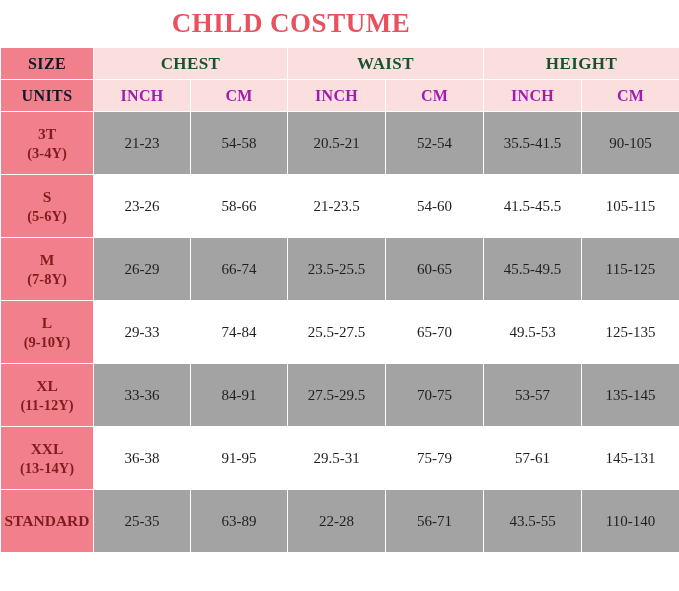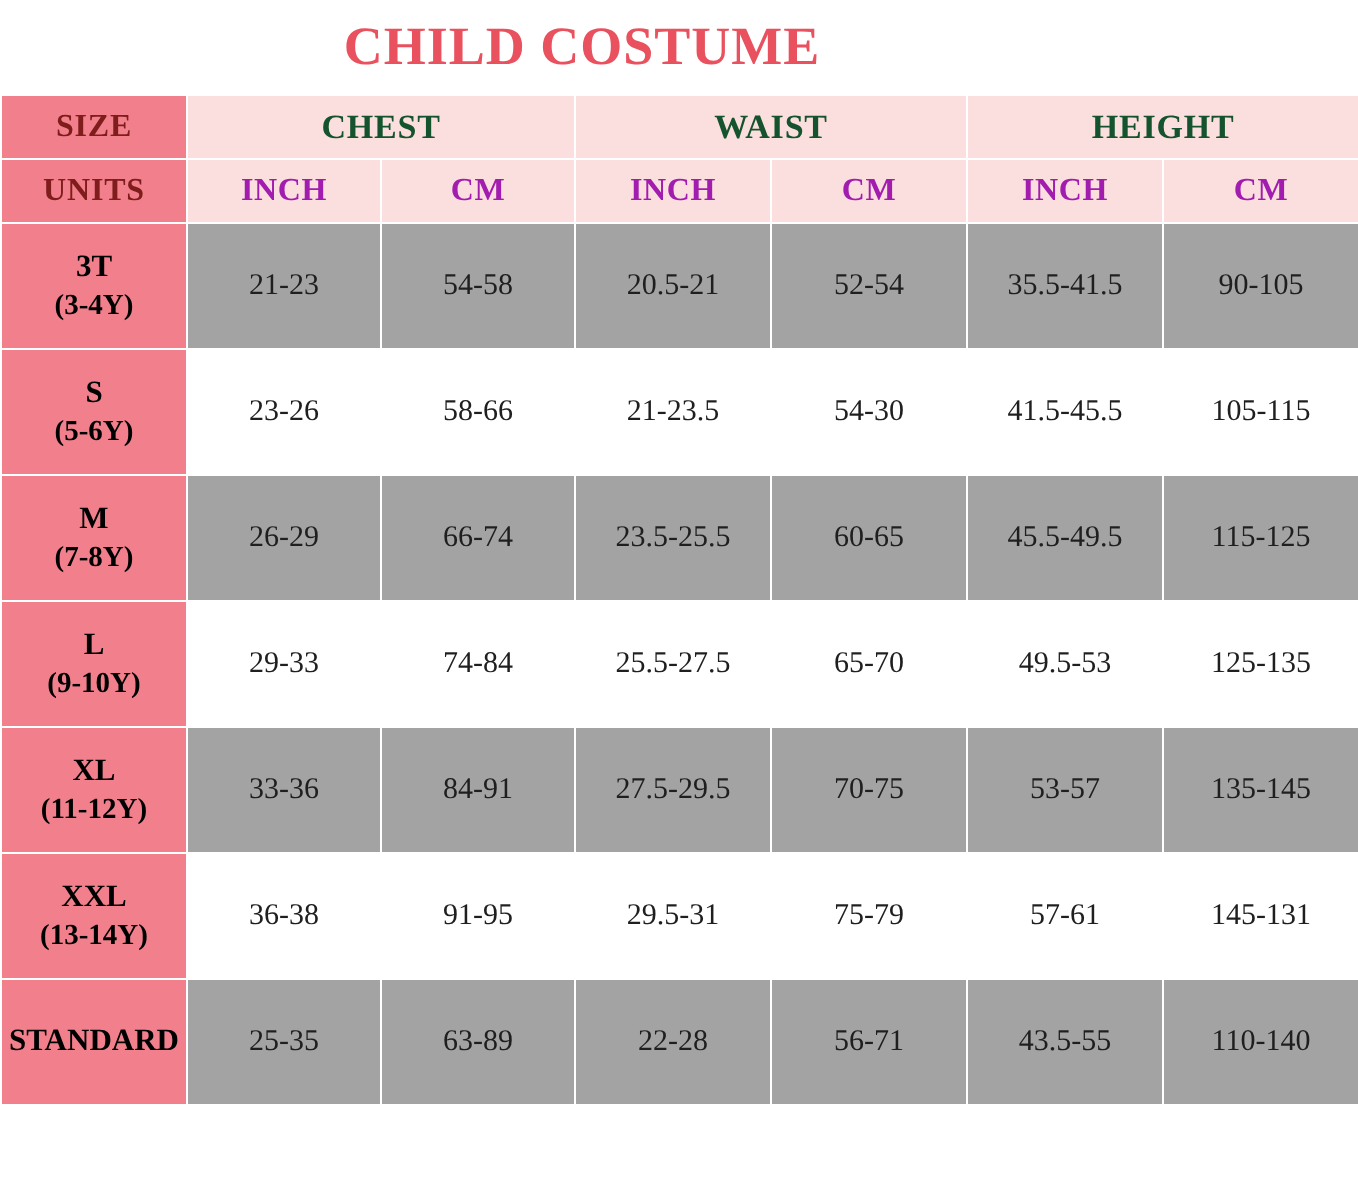--- a/index.html
+++ b/index.html
@@ -48,21 +48,21 @@
   col.c-size   { width: 93px; }
   col.c-data   { width: 97px; }
   col.c-data2  { width: 97px; }
   col.c-data3  { width: 98px; }
   col.c-data4  { width: 98px; }
   col.c-data5  { width: 98px; }
   col.c-data6  { width: 98px; }
 
   .hdr-label {
     background: #f2808c;
-    color: #7f1d1d;
+    color: #0f172a;
     font-weight: bold;
     font-size: 16px;
     letter-spacing: 0.4px;
   }
   .hdr-group {
     background: #fbdede;
     color: #14532d;
     font-weight: bold;
     font-size: 17px;
     letter-spacing: 0.4px;
@@ -73,21 +73,21 @@
     font-weight: bold;
     font-size: 16px;
     letter-spacing: 0.3px;
   }
   tr.head-row td { height: 31px; }
   tr.units-row td { height: 31px; }
   tr.body-row td { height: 58px; }
 
   .size-cell {
     background: #f2808c;
-    color: #000000;
+    color: #7f1d1d;
     font-weight: bold;
     font-size: 15px;
     line-height: 1.25;
     padding: 2px 2px;
     word-wrap: break-word;
   }
   .size-cell .sz-name { display: block; font-size: 15.5px; }
   .size-cell .sz-age { display: block; font-size: 14.5px; }
 
   td.shaded { background: #a3a3a3; }
@@ -141,21 +141,21 @@
           <td class="val shaded">90-105</td>
         </tr>
         <tr class="body-row">
           <td class="size-cell">
             <span class="sz-name">S</span>
             <span class="sz-age">(5-6Y)</span>
           </td>
           <td class="val plain">23-26</td>
           <td class="val plain">58-66</td>
           <td class="val plain">21-23.5</td>
-          <td class="val plain">54-30</td>
+          <td class="val plain">54-60</td>
           <td class="val plain">41.5-45.5</td>
           <td class="val plain">105-115</td>
         </tr>
         <tr class="body-row">
           <td class="size-cell">
             <span class="sz-name">M</span>
             <span class="sz-age">(7-8Y)</span>
           </td>
           <td class="val shaded">26-29</td>
           <td class="val shaded">66-74</td>

